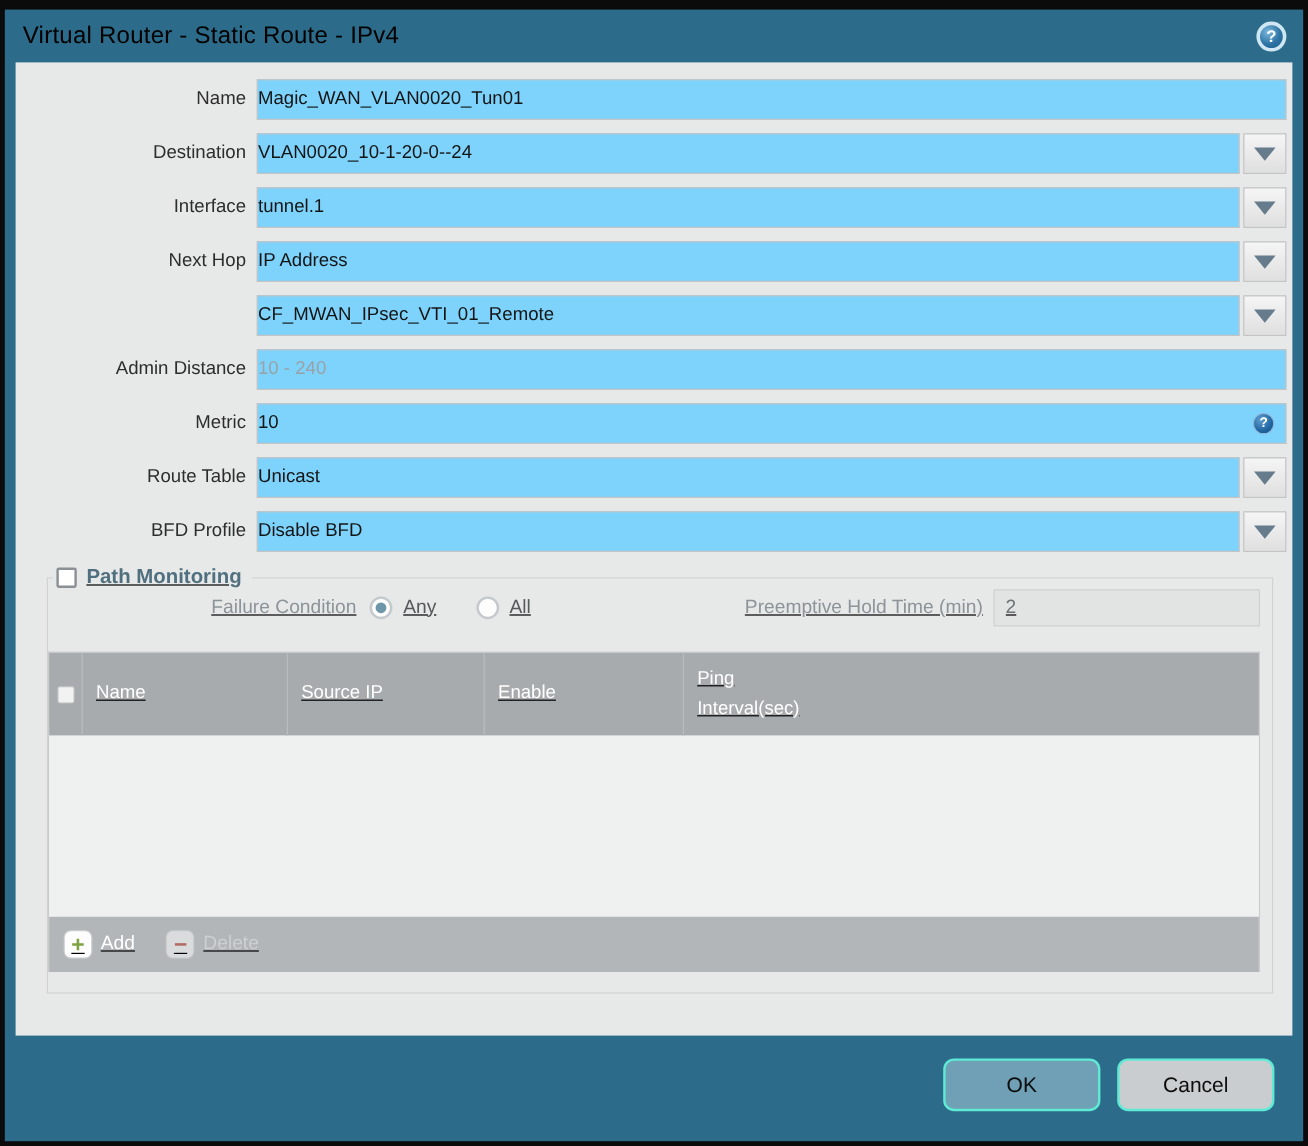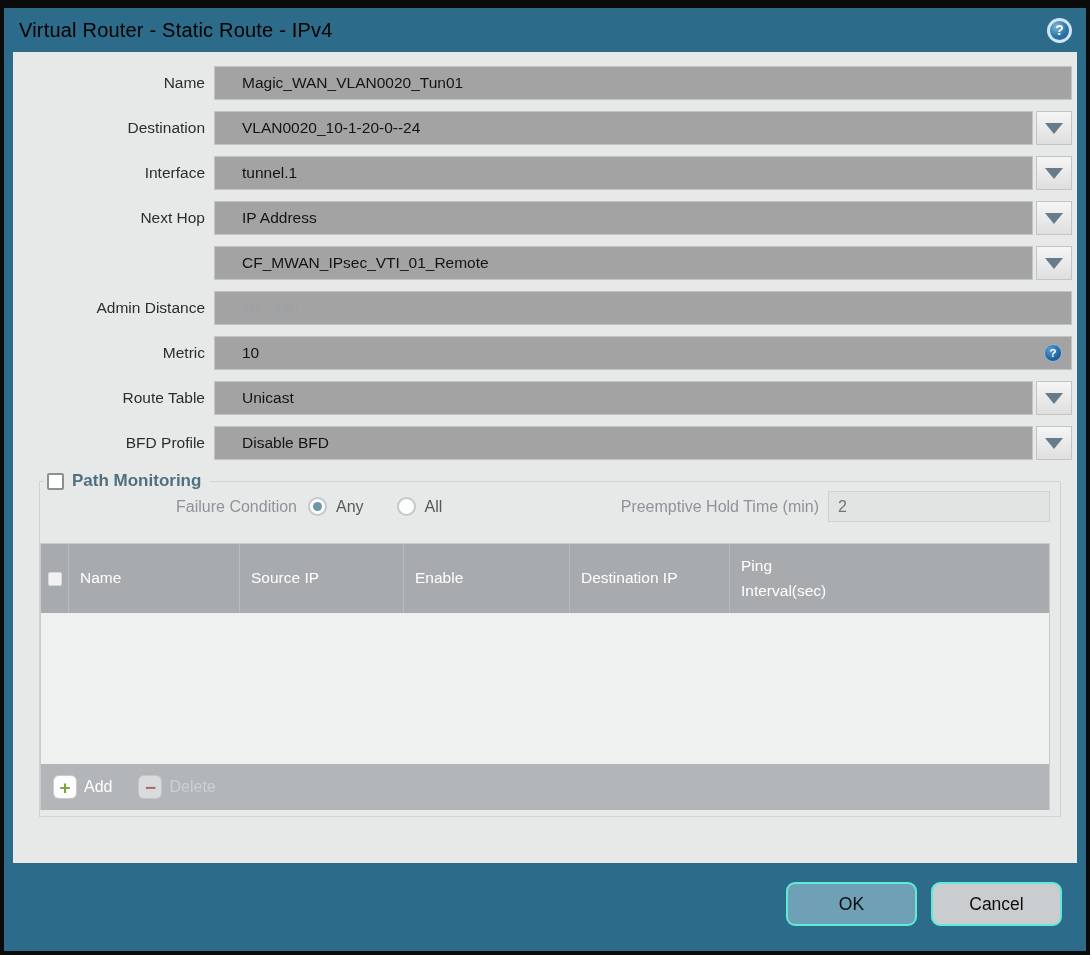--- a/index.html
+++ b/index.html
@@ -17,35 +17,35 @@
     border:3px solid #cfe6f3; color:#fff; font-weight:bold; font-size:14px;
     display:flex; align-items:center; justify-content:center; cursor:pointer; }
 
   
   .bodyarea { flex:1; margin:0 9px; background:#e7e8e8; padding:14px 5px 0 0; overflow:hidden; }
 
   .row { display:flex; align-items:center; margin-bottom:11px; }
   .flabel { flex:none; width:201px; text-align:right; padding-right:9px;
     font-size:15.5px; color:#2d2d2d; }
   .control { flex:1; display:flex; align-items:center; gap:3px; position:relative; }
-  input.text { flex:1; height:34px; border:1px solid #c4c4c4; padding:0 27px;
-    font-size:15.5px; color:#141414; background:#a3a3a3; font-family:"Liberation Sans",sans-serif; outline:none; }
+  input.text { flex:1; height:34px; border:1px solid #c4c4c4; padding:0 0;
+    font-size:15.5px; color:#141414; background:#7dd3fc; font-family:"Liberation Sans",sans-serif; outline:none; }
   input.text::placeholder { color:#9aa1a7; opacity:1; }
   .dd-btn { flex:none; width:36px; height:34px; border:1px solid #c4c4c4;
     background:linear-gradient(#f5f5f5,#dfdfdf); display:flex; align-items:center;
     justify-content:center; cursor:pointer; }
   .dd-tri { width:0; height:0; border-left:9px solid transparent;
     border-right:9px solid transparent; border-top:11px solid #667b8b; }
   .metric-help { position:absolute; right:10px; width:18px; height:18px; border-radius:50%;
     background:radial-gradient(circle at 35% 30%, #5e9ecf 0%, #2165a0 60%, #154d7e 100%);
     border:1px solid #8cb8dc; color:#fff; font-size:11.5px; font-weight:bold;
     display:flex; align-items:center; justify-content:center; cursor:pointer; }
 
   
-  fieldset.pm { margin:3px 11px 0 26px; border:1px solid #d2d3d3; padding:0 10px 6px 0; }
+  fieldset.pm { margin:3px 11px 0 26px; border:1px solid #d2d3d3; padding:0 10px 17px 0;text-decoration:underline; }
   fieldset.pm legend { margin-left:4px; padding:0 9px 0 3px; display:flex; align-items:center; gap:8px; }
   .pm-cb { width:17px; height:17px; background:#fff; border:2px solid #8a9094; border-radius:2px; cursor:pointer; }
   .pm-title { font-weight:bold; font-size:17px; color:#51707f; }
 
   .fc-row { display:flex; align-items:center; margin-top:0; }
   .fc-label { flex:none; width:268px; text-align:right; padding-right:11px;
     font-size:16px; color:#8d9499; }
   .radio { width:19px; height:19px; border-radius:50%; background:#fdfdfd;
     border:2px solid #c3c9cc; position:relative; cursor:pointer; flex:none; }
   .radio[data-checked="true"]::after { content:""; position:absolute; left:3px; top:3px;
@@ -201,21 +201,20 @@
         </div>
 
         <div class="pm-table">
           <div class="thead">
             <div class="th th-cb">
               <div class="hdr-checkbox"></div>
             </div>
             <div class="th w-name">Name</div>
             <div class="th w-srcip">Source IP</div>
             <div class="th w-enable">Enable</div>
-            <div class="th w-dstip">Destination IP</div>
             <div class="th w-ping">Ping
 Interval(sec)</div>
           </div>
           <div class="tbody"></div>
           <div class="tfoot">
             <div class="tool">
               <div class="tool-icon add-icon">+</div>
               <div class="add-label">Add</div>
             </div>
             <div class="tool">

